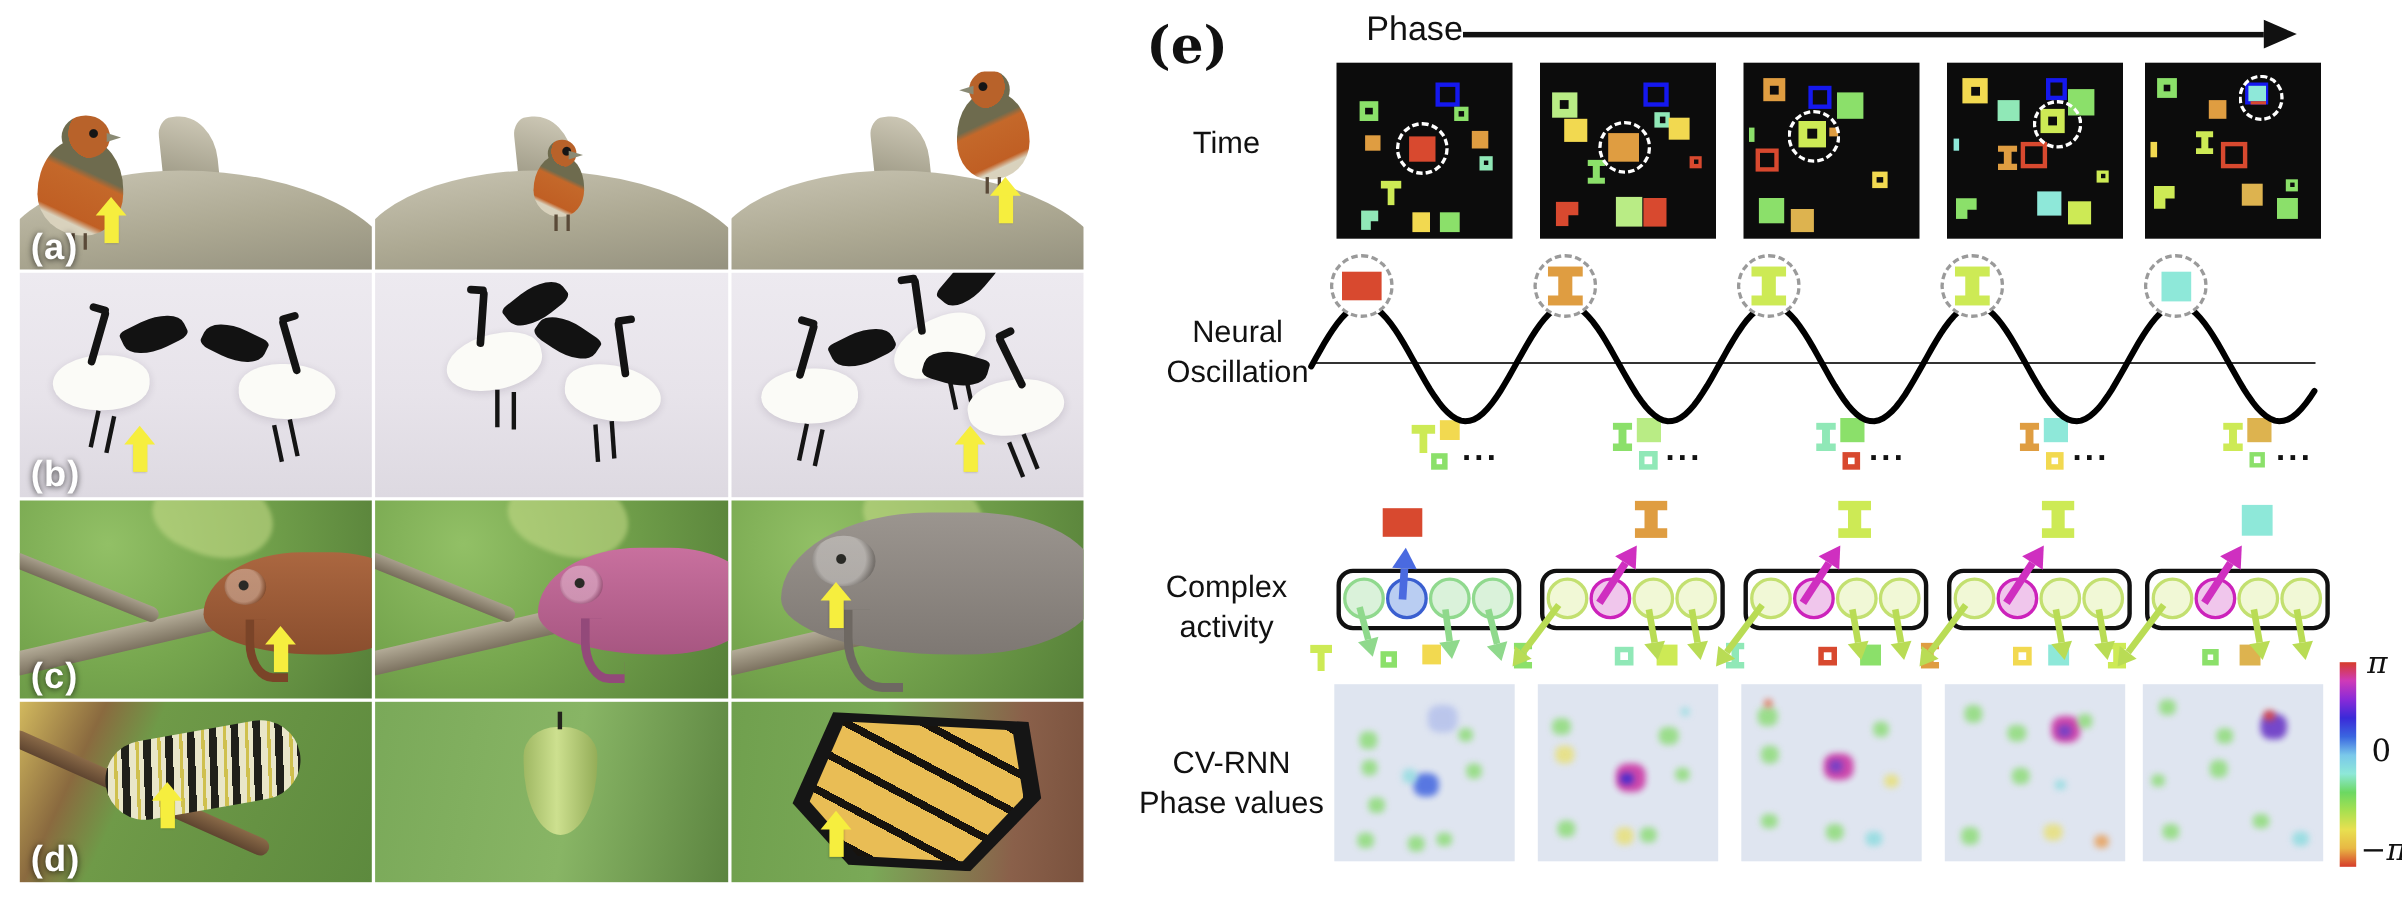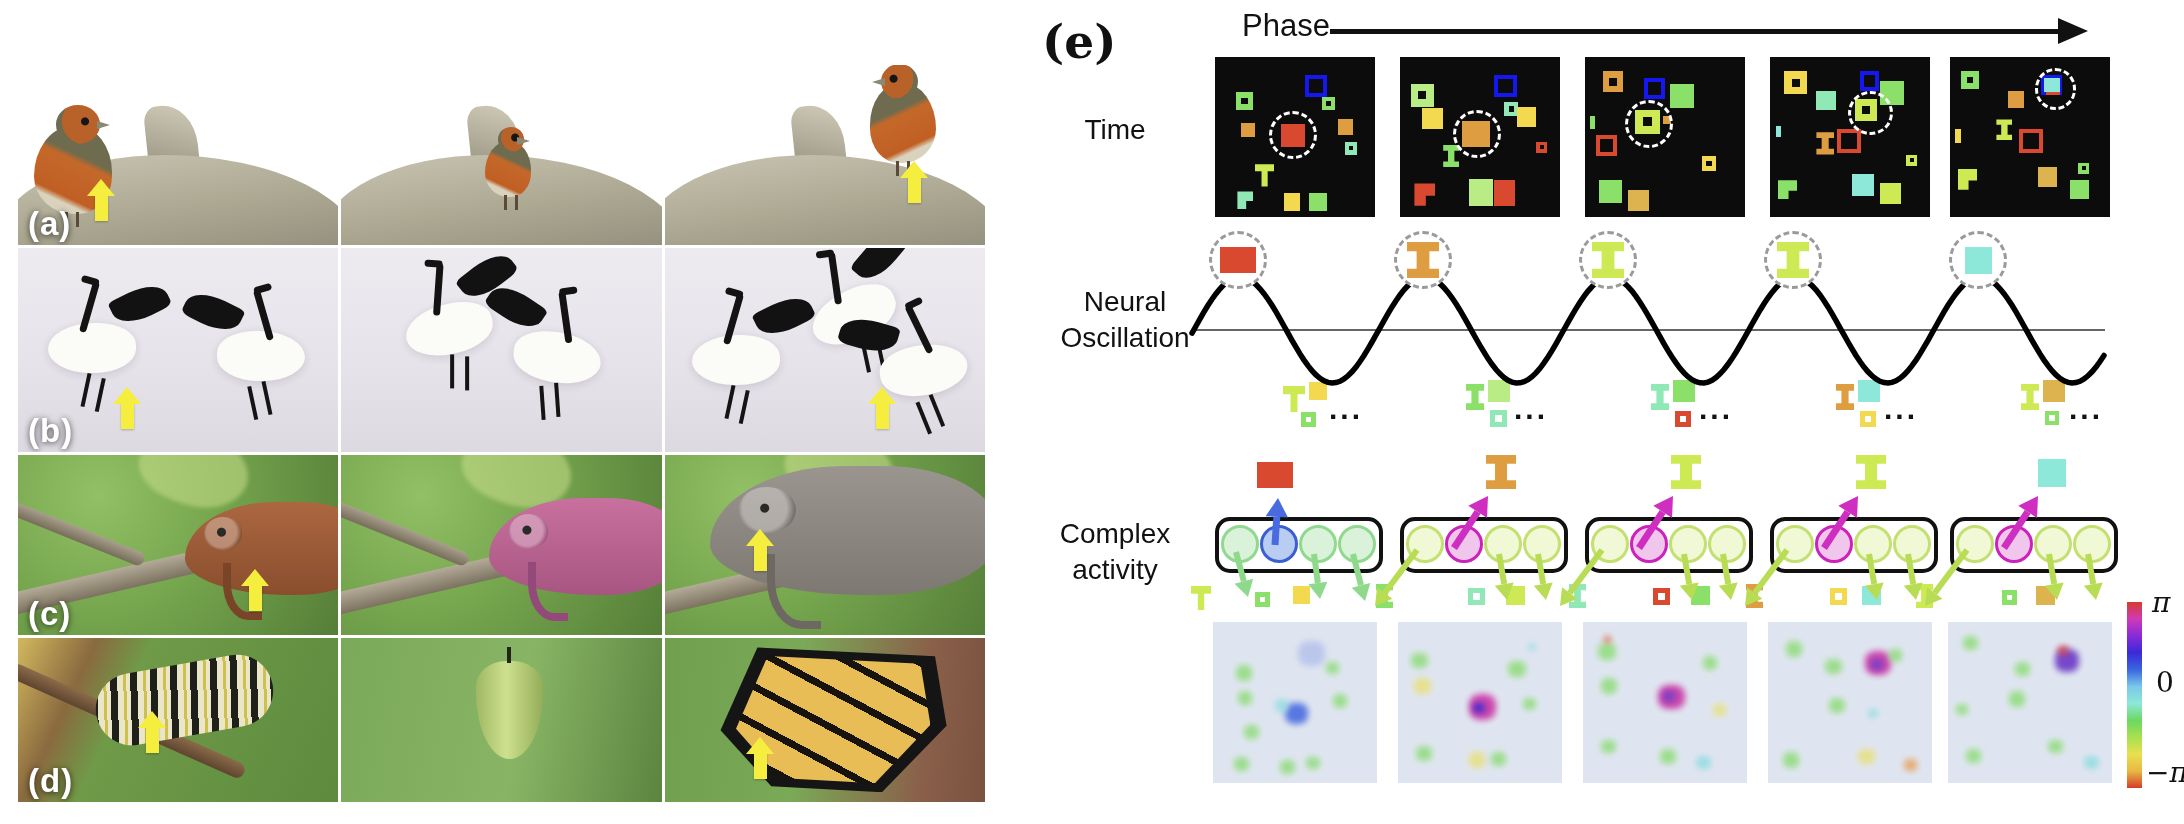--- a/index.html
+++ b/index.html
@@ -263,20 +263,24 @@
   <div class="rowlab" id="lab-input">
     <span>Time</span>
   </div>
   <div class="rowlab" id="lab-osc">
     <div><span>Neural</span></div>
     <div><span>Oscillation</span></div>
   </div>
   <div class="rowlab" id="lab-cpx">
     <div><span>Complex</span></div>
     <div><span>activity</span></div>
+  </div>
+  <div class="rowlab" id="lab-phase">
+    <div><span>CV-RNN</span></div>
+    <div><span>Phase values</span></div>
   </div>
 
   <div id="diagram-dynamic">
       <div class="input-frame" style="left: 1215px;">
         <div class="shp hole" style="left: 13%; top: 22%; width: 11%; height: 11%; background: rgb(139, 224, 106);">
           <span class="holebit" style="background: rgb(12, 12, 12);"></span>
         </div>
         <div class="shp out" style="left: 56%; top: 11%; width: 14%; height: 14%; border-color: rgb(21, 24, 238);"></div>
         <div class="shp hole" style="left: 67%; top: 25%; width: 8%; height: 8%; background: rgb(139, 224, 106);">
           <span class="holebit" style="background: rgb(12, 12, 12);"></span>

